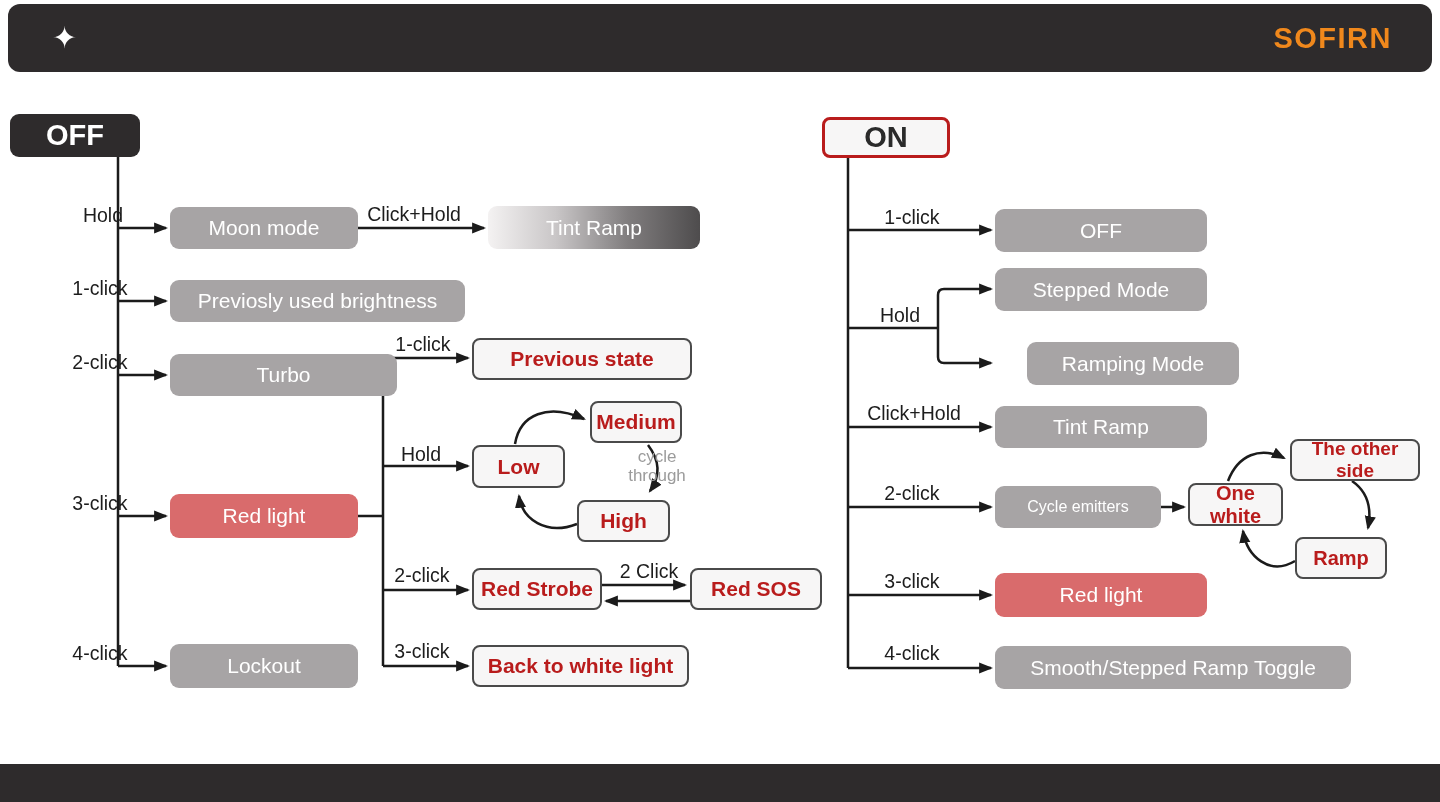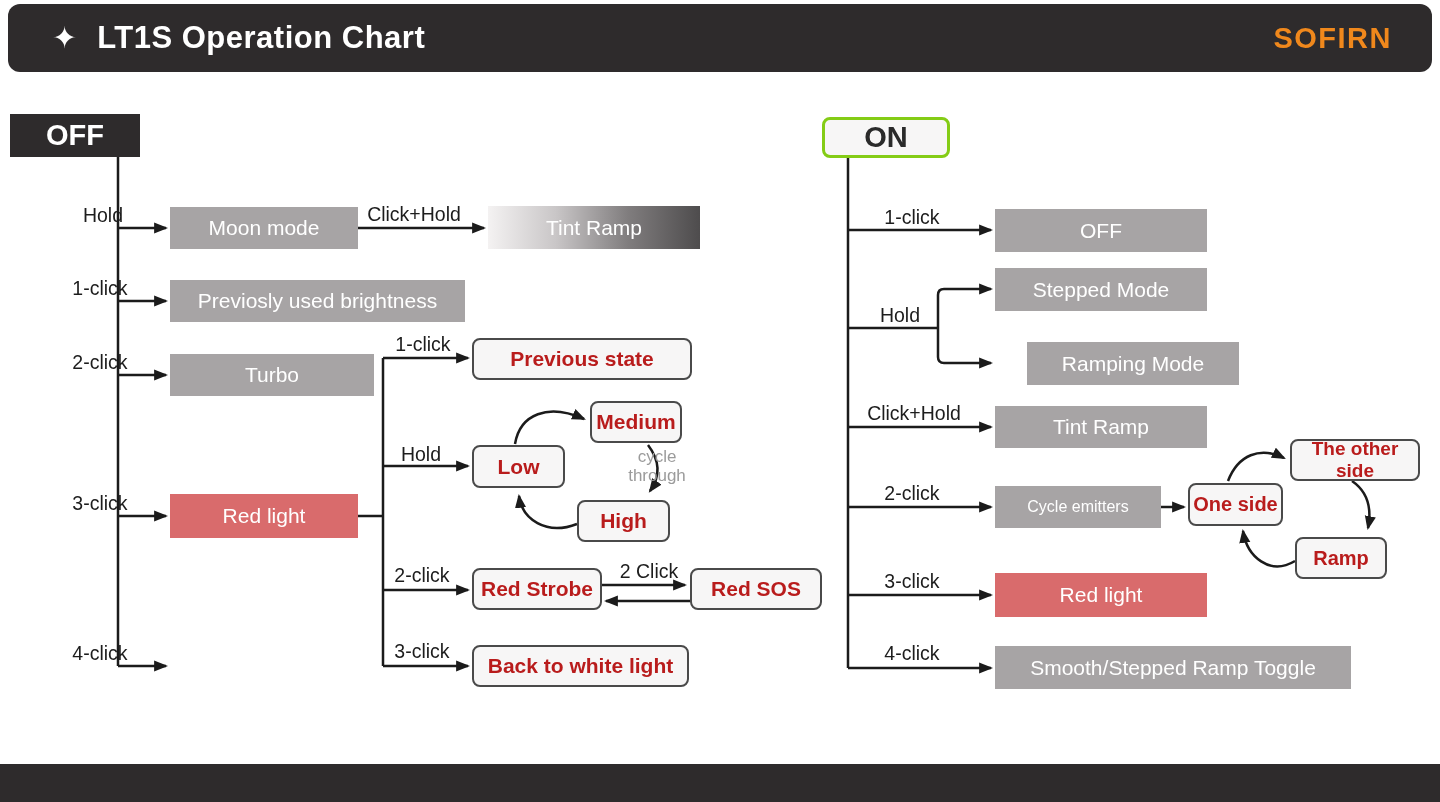--- a/index.html
+++ b/index.html
@@ -7,41 +7,40 @@
          font-family:"Liberation Sans",sans-serif;}
   
   .hdr{position:absolute;left:8px;top:4px;width:1424px;height:68px;background:#2e2b2c;
        border-radius:12px;display:flex;align-items:center;}
   .star{margin-left:44px;font-size:30px;color:#ffffff;line-height:1;}
   .title{margin-left:20px;font-size:31px;font-weight:bold;color:#ffffff;letter-spacing:.5px;}
   .brand{margin-left:auto;margin-right:40px;font-size:29px;font-weight:bold;color:#f0881c;letter-spacing:1.5px;}
   .ftr{position:absolute;left:0;top:764px;width:1440px;height:38px;background:#2e2b2c;}
   
   .box{position:absolute;display:flex;align-items:center;justify-content:center;
-       border-radius:0;font-size:21px;font-weight:500;box-sizing:border-box;text-align:center;}
+       border-radius:9px;font-size:21px;font-weight:500;box-sizing:border-box;text-align:center;}
   .gray{background:#a7a4a5;color:#ffffff;}
   .red{background:#d96b6c;color:#ffffff;}
   .darkroot{background:#2e2b2c;color:#ffffff;font-weight:bold;font-size:29px;}
-  .whiteroot{background:#f7f6f6;border:3px solid #84cc16;color:#2a2a2a;font-weight:bold;font-size:29px;border-radius:8px;}
+  .whiteroot{background:#f7f6f6;border:3px solid #b91c1c;color:#2a2a2a;font-weight:bold;font-size:29px;border-radius:8px;}
   .white{background:#f7f6f6;border:2px solid #4a4a4a;color:#b91c1c;border-radius:8px;font-weight:700;}
   .grad{background:linear-gradient(90deg,#f4f2f2 0%,#c9c6c7 32%,#807d7e 66%,#4e4c4d 100%);color:#ffffff;}
   .lbl{position:absolute;font-size:19.5px;color:#1d1d1d;text-align:center;font-weight:500;}
   .note{position:absolute;font-size:17px;color:#9b9b9b;text-align:center;line-height:1.1;
         white-space:pre-line;font-weight:500;margin-left:48px;}
   svg.wires{position:absolute;left:0;top:0;}
   .ln{fill:none;stroke:#1b1b1b;stroke-width:2.5px;}
 </style>
 </head>
 <body>
 
 <div class="stage">
 
   <div class="hdr">
     <span class="star">✦</span>
-    <span class="title">LT1S Operation Chart</span>
     <span class="brand">SOFIRN</span>
   </div>
 
   <svg class="wires" width="1440" height="802" viewBox="0 0 1440 802">
     <defs>
       <marker id="arw" viewBox="0 0 10 8" refX="8.5" refY="4" markerWidth="5.6" markerHeight="4.8" orient="auto-start-reverse">
         <path d="M0 0 L10 4 L0 8 Z" fill="#1b1b1b"></path>
       </marker>
     </defs>
 
@@ -83,22 +82,23 @@
   <span class="lbl" style="left:70px;top:204px;width:66px;">Hold</span>
   <span class="lbl" style="left:64px;top:277px;width:72px;">1-click</span>
   <span class="lbl" style="left:64px;top:351px;width:72px;">2-click</span>
   <span class="lbl" style="left:64px;top:492px;width:72px;">3-click</span>
   <span class="lbl" style="left:64px;top:642px;width:72px;">4-click</span>
   <span class="lbl" style="left:362px;top:203px;width:104px;">Click+Hold</span>
 
   <div class="box gray" style="left:170px;top:207px;width:188px;height:42px;text-align:center;">Moon mode</div>
   <div class="box grad" style="left:488px;top:206px;width:212px;height:43px;">Tint Ramp</div>
   <div class="box gray" style="left:170px;top:280px;width:295px;height:42px;">Previosly used brightness</div>
-  <div class="box gray" style="left:170px;top:354px;width:204px;height:42px;">Turbo</div>
+  <div class="box gray" style="left:170px;top:354px;width:227px;height:42px;">Turbo</div>
   <div class="box red" style="left:170px;top:494px;width:188px;height:44px;">Red light</div>
+  <div class="box gray" style="left:170px;top:644px;width:188px;height:44px;">Lockout</div>
 
   <span class="lbl" style="left:388px;top:333px;width:70px;">1-click</span>
   <span class="lbl" style="left:390px;top:443px;width:62px;">Hold</span>
   <span class="lbl" style="left:386px;top:564px;width:72px;">2-click</span>
   <span class="lbl" style="left:386px;top:640px;width:72px;">3-click</span>
   <span class="lbl" style="left:608px;top:560px;width:82px;">2 Click</span>
 
   <div class="box white" style="left:472px;top:338px;width:220px;height:42px;">Previous state</div>
   <div class="box white" style="left:590px;top:401px;width:92px;height:42px;">Medium</div>
   <div class="box white" style="left:472px;top:445px;width:93px;height:43px;">Low</div>
@@ -116,20 +116,20 @@
   <span class="lbl" style="left:858px;top:402px;width:112px;">Click+Hold</span>
   <span class="lbl" style="left:876px;top:482px;width:72px;">2-click</span>
   <span class="lbl" style="left:876px;top:570px;width:72px;">3-click</span>
   <span class="lbl" style="left:876px;top:642px;width:72px;">4-click</span>
 
   <div class="box gray" style="left:995px;top:209px;width:212px;height:43px;">OFF</div>
   <div class="box gray" style="left:995px;top:268px;width:212px;height:43px;">Stepped Mode</div>
   <div class="box gray" style="left:995px;top:342px;width:212px;height:43px;margin-left:32px;">Ramping Mode</div>
   <div class="box gray" style="left:995px;top:406px;width:212px;height:42px;">Tint Ramp</div>
   <div class="box gray" style="left:995px;top:486px;width:166px;height:42px;font-size:16px;">Cycle emitters</div>
-  <div class="box white" style="left:1188px;top:483px;width:95px;height:43px;font-size:20px;">One side</div>
+  <div class="box white" style="left:1188px;top:483px;width:95px;height:43px;font-size:20px;">One white</div>
   <div class="box white" style="left:1290px;top:439px;width:130px;height:42px;font-size:19px;">The other side</div>
   <div class="box white" style="left:1295px;top:537px;width:92px;height:42px;font-size:20px;">Ramp</div>
   <div class="box red" style="left:995px;top:573px;width:212px;height:44px;">Red light</div>
   <div class="box gray" style="left:995px;top:646px;width:356px;height:43px;">Smooth/Stepped Ramp Toggle</div>
 
   <div class="ftr"></div>
 </div>
 
 </body></html>

